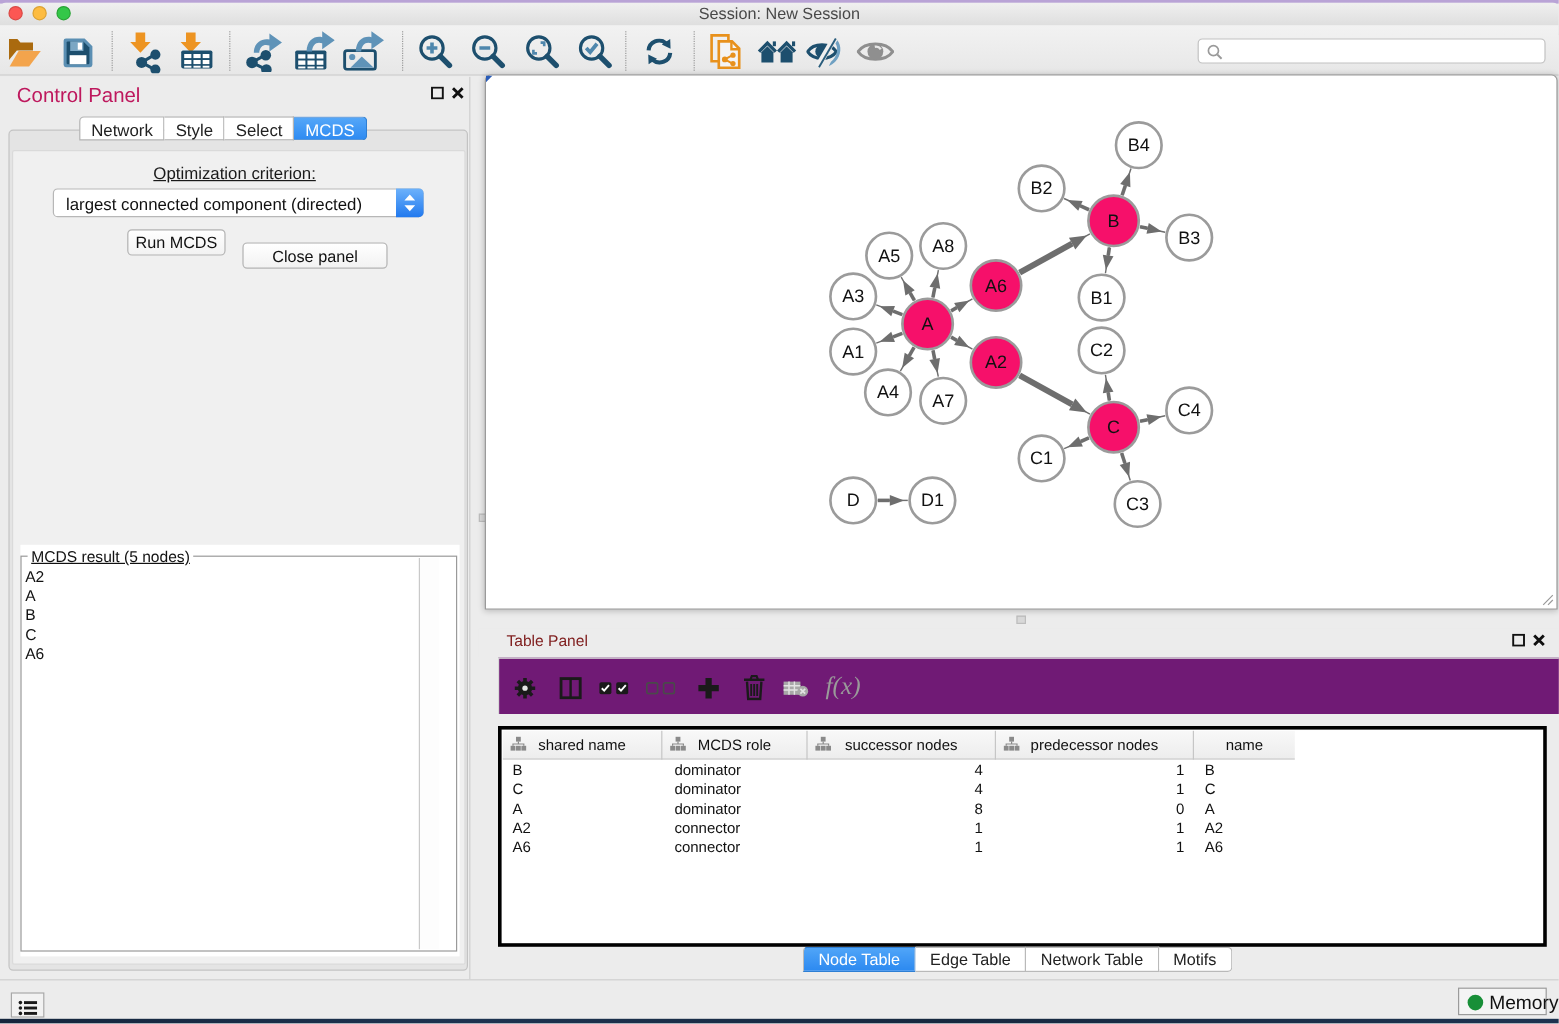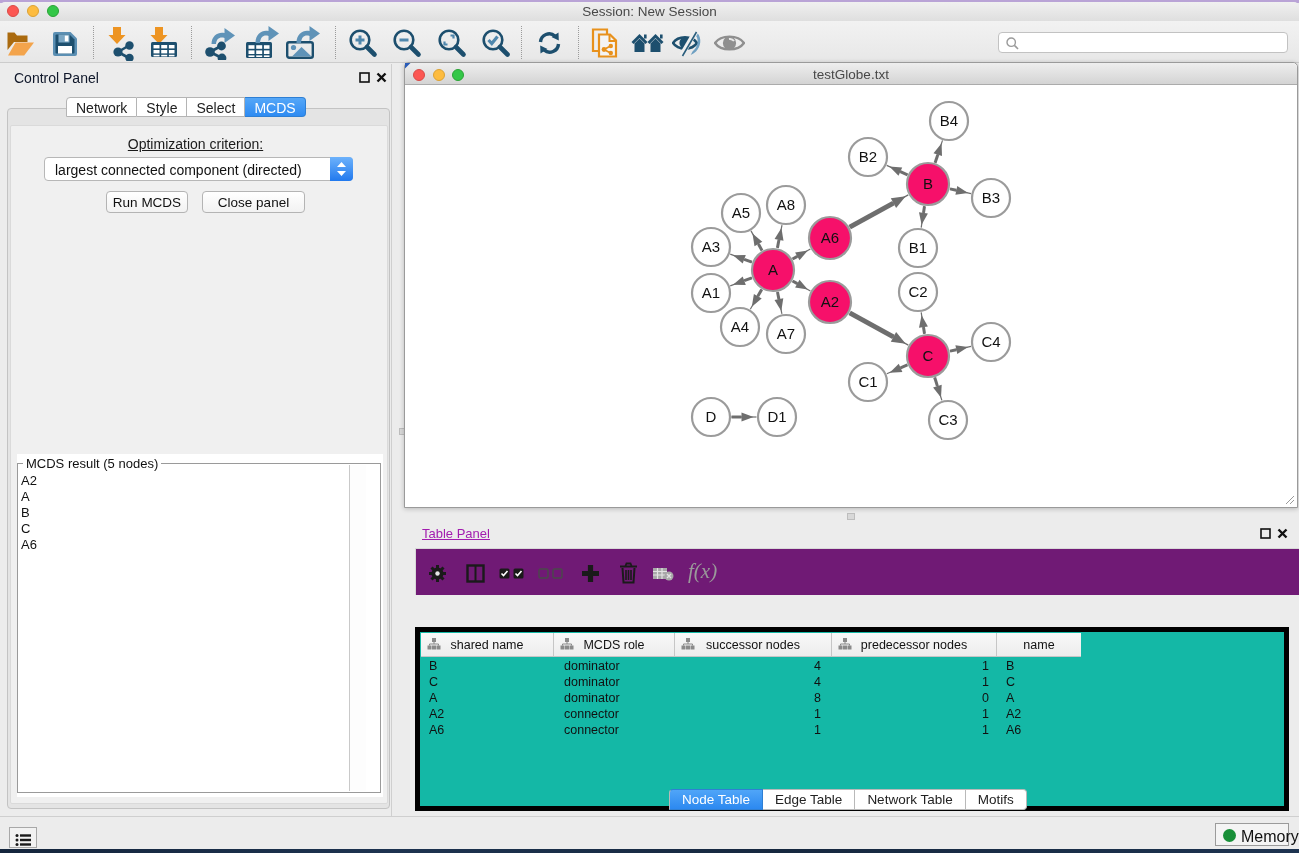--- a/index.html
+++ b/index.html
@@ -20,21 +20,21 @@
 
 #toolbar { left:0; top:21px; width:1299px; height:42px;
   background:linear-gradient(#f2f2f2,#e7e7e7); border-bottom:1px solid #cccccc; }
 .tsep { position:absolute; top:5px; height:33px; width:0;
   border-left:1px dotted #9b9b9b; }
 .ticon { position:absolute; top:5px; }
 #searchbox { position:absolute; left:998px; top:11px; width:290px; height:21px;
   background:#fff; border:1px solid #c2c2c2; border-radius:4px; }
 
 #cpHead { left:0; top:64px; width:391px; height:26px; background:#ececec; }
-#cpHead .t { position:absolute; left:14px; top:6px; font-size:14px; color:#0f172a; }
+#cpHead .t { position:absolute; left:14px; top:6px; font-size:17px; color:#be185d; }
 #cpBox { left:7px; top:108px; width:383px; height:701px; background:#e4e4e4;
   border:1px solid #c3c3c3; border-radius:4px; }
 #cpInner { left:10px; top:125px; width:378px; height:679px; background:#f0f0f0;
   border:1px solid #dadada; border-radius:2px; }
 .tabrow { position:absolute; top:97px; left:66px; height:20px; display:flex;
   font-size:14px; }
 .tabrow .tab { background:#fff; border:1px solid #b4b4b4; border-left:none;
   color:#222; padding:2px 9px 0 9px; height:20px; }
 .tabrow .tab:first-child { border-left:1px solid #b4b4b4; border-radius:4px 0 0 0; }
 .tabrow .tab.last { border-radius:0 4px 4px 0; }
@@ -45,44 +45,44 @@
 #dropdown .txt { position:absolute; left:10px; top:4px; }
 #dropdown .step { position:absolute; right:-1px; top:-1px; width:23px; height:24px;
   background:linear-gradient(#6db2fb,#2179ee); border-radius:0 4px 4px 0; }
 .btn { position:absolute; height:22px; background:linear-gradient(#ffffff,#f2f2f2);
   border:1px solid #b4b4b4; border-radius:4px; font-size:13.5px; color:#111;
   text-align:center; padding-top:3px; }
 #mcdsbox { left:17px; top:454px; width:366px; height:343px; background:#fff; }
 #mcdsfs { position:absolute; left:0px; top:9px; width:364px; height:330px;
   border:1px solid #9a9a9a; }
 #mcdsleg { position:absolute; left:6px; top:2px; background:#fff; padding:0 3px;
-  font-size:13px; color:#111; }
+  font-size:13px; color:#111;text-decoration:underline; }
 #mcdslist { position:absolute; left:4px; top:19px; font-size:13px; color:#111; line-height:16px; }
 #mcdssb { position:absolute; right:17px; top:11px; width:17px; height:326px;
   border-left:1px solid #c9c9c9; background:#fdfdfd; }
 
 #netframe { left:404px; top:62px; width:894px; height:446px; background:#fff;
   border:1px solid #9a9a9a; border-radius:5px 5px 0 0;
   box-shadow:0 1px 5px rgba(0,0,0,0.22); }
 #nettitle { position:absolute; left:0; top:0; width:100%; height:22px;
   background:linear-gradient(#eeeeee,#d4d4d4); border-bottom:1px solid #ababab;
   border-radius:5px 5px 0 0; }
 #nettitle .title { position:absolute; left:0; right:0; top:4px; text-align:center;
   font-size:13.5px; color:#484848; }
 #nettitle .tl { top:6px; }
 #nettitle .tl1 { left:8px; background:#fc5753; border:1px solid #d94b47; }
 #nettitle .tl2 { left:28px; background:#fdbc40; border:1px solid #dca234; }
 #nettitle .tl3 { left:47px; background:#34c748; border:1px solid #2aa436; }
 
 #tpHead { left:399px; top:524px; width:900px; height:24px; background:#ececec; }
-#tpHead .t { position:absolute; left:23px; top:2px; font-size:13px; color:#a21caf;text-decoration:underline; }
+#tpHead .t { position:absolute; left:23px; top:2px; font-size:13px; color:#7f1d1d; }
 #tptools { left:415px; top:548px; width:1000px; height:47px; background:#701a75;
   border:1px solid #d8d8d8; border-bottom:none; }
-#tablebox { left:415px; top:627px; width:874px; height:184px; background:#14b8a6;
-  border:5px solid #000000; }
+#tablebox { left:415px; top:605px; width:874px; height:184px; background:#ffffff;
+  border:3px solid #000000; }
 #thead { position:absolute; left:1px; top:1px; width:660px; height:24px;
   background:linear-gradient(#f8f8f8,#ededed); border-bottom:1px solid #c6c6c6; }
 .thcol { position:absolute; top:0; height:24px; border-right:1px solid #c6c6c6;
   font-size:12.5px; color:#111; text-align:center; padding-top:5px; }
 .trow { position:absolute; font-size:12.5px; color:#111; height:16px; }
 .tcell { position:absolute; top:0; }
 
 #btabs { position:absolute; left:669px; top:789px; height:21px; display:flex; font-size:13.5px; }
 #btabs .tab { background:#fff; border:1px solid #b9b9b9; border-left:none; color:#222;
   padding:2px 12px 0 12px; height:21px; }
@@ -287,40 +287,34 @@
 <div id="optlabel" class="abs">Optimization criterion:</div>
 <div id="dropdown" class="abs">
   <div class="txt">largest connected component (directed)</div>
   <div class="step">
     <svg width="23" height="24" viewBox="0 0 23 24">
       <path d="M7 10 L11.5 5 L16 10 Z M7 14 L11.5 19 L16 14 Z" fill="#fff"></path>
     </svg>
   </div>
 </div>
 <div class="btn" style="left:106px;top:191px;width:82px">Run MCDS</div>
-<div class="btn" style="left:202px;top:191px;width:103px">Close panel</div>
+<div class="btn" style="left:202px;top:202px;width:121px">Close panel</div>
 <div id="mcdsbox" class="abs">
   <div id="mcdsfs"></div>
   <div id="mcdsleg">MCDS result (5 nodes)</div>
   <div id="mcdslist">A2<br>A<br>B<br>C<br>A6</div>
   <div id="mcdssb"></div>
 </div>
 
 <div class="abs" style="left:391px;top:64px;width:1px;height:753px;background:#cfcfcf"></div>
 
 <div class="abs" style="left:399px;top:428px;width:7px;height:7px;background:#d8d8d8;border:1px solid #bdbdbd"></div>
 <div class="abs" style="left:847px;top:513px;width:8px;height:7px;background:#d8d8d8;border:1px solid #bdbdbd"></div>
 
 <div id="netframe" class="abs">
-  <div id="nettitle">
-    <div class="tl tl1"></div>
-      <div class="tl tl2"></div>
-      <div class="tl tl3"></div>
-    <div class="title">testGlobe.txt</div>
-  </div>
   <svg style="position:absolute;left:0px;top:0px;z-index:5" width="6" height="6" viewBox="0 0 6 6">
       <path d="M0 0 L5.5 0 L0 5.5 Z" fill="#2a5cb8"></path>
     </svg>
   <svg style="position:absolute;left:1px;top:22px" width="891" height="422" viewBox="0 0 891 422" font-family="Liberation Sans, sans-serif">
 <line x1="356.0" y1="165.4" x2="345.0" y2="145.9" stroke="#6e6e6e" stroke-width="1.2"></line>
 <line x1="356.0" y1="165.4" x2="352.4" y2="159.0" stroke="#6e6e6e" stroke-width="3"></line>
 <polygon points="346.5,148.5 356.3,156.8 348.5,161.2" fill="#6e6e6e"></polygon>
 <line x1="371.4" y1="162.9" x2="376.0" y2="140.1" stroke="#6e6e6e" stroke-width="1.2"></line>
 <line x1="371.4" y1="162.9" x2="373.0" y2="154.8" stroke="#6e6e6e" stroke-width="3"></line>
 <polygon points="375.4,143.0 377.5,155.7 368.6,153.9" fill="#6e6e6e"></polygon>

